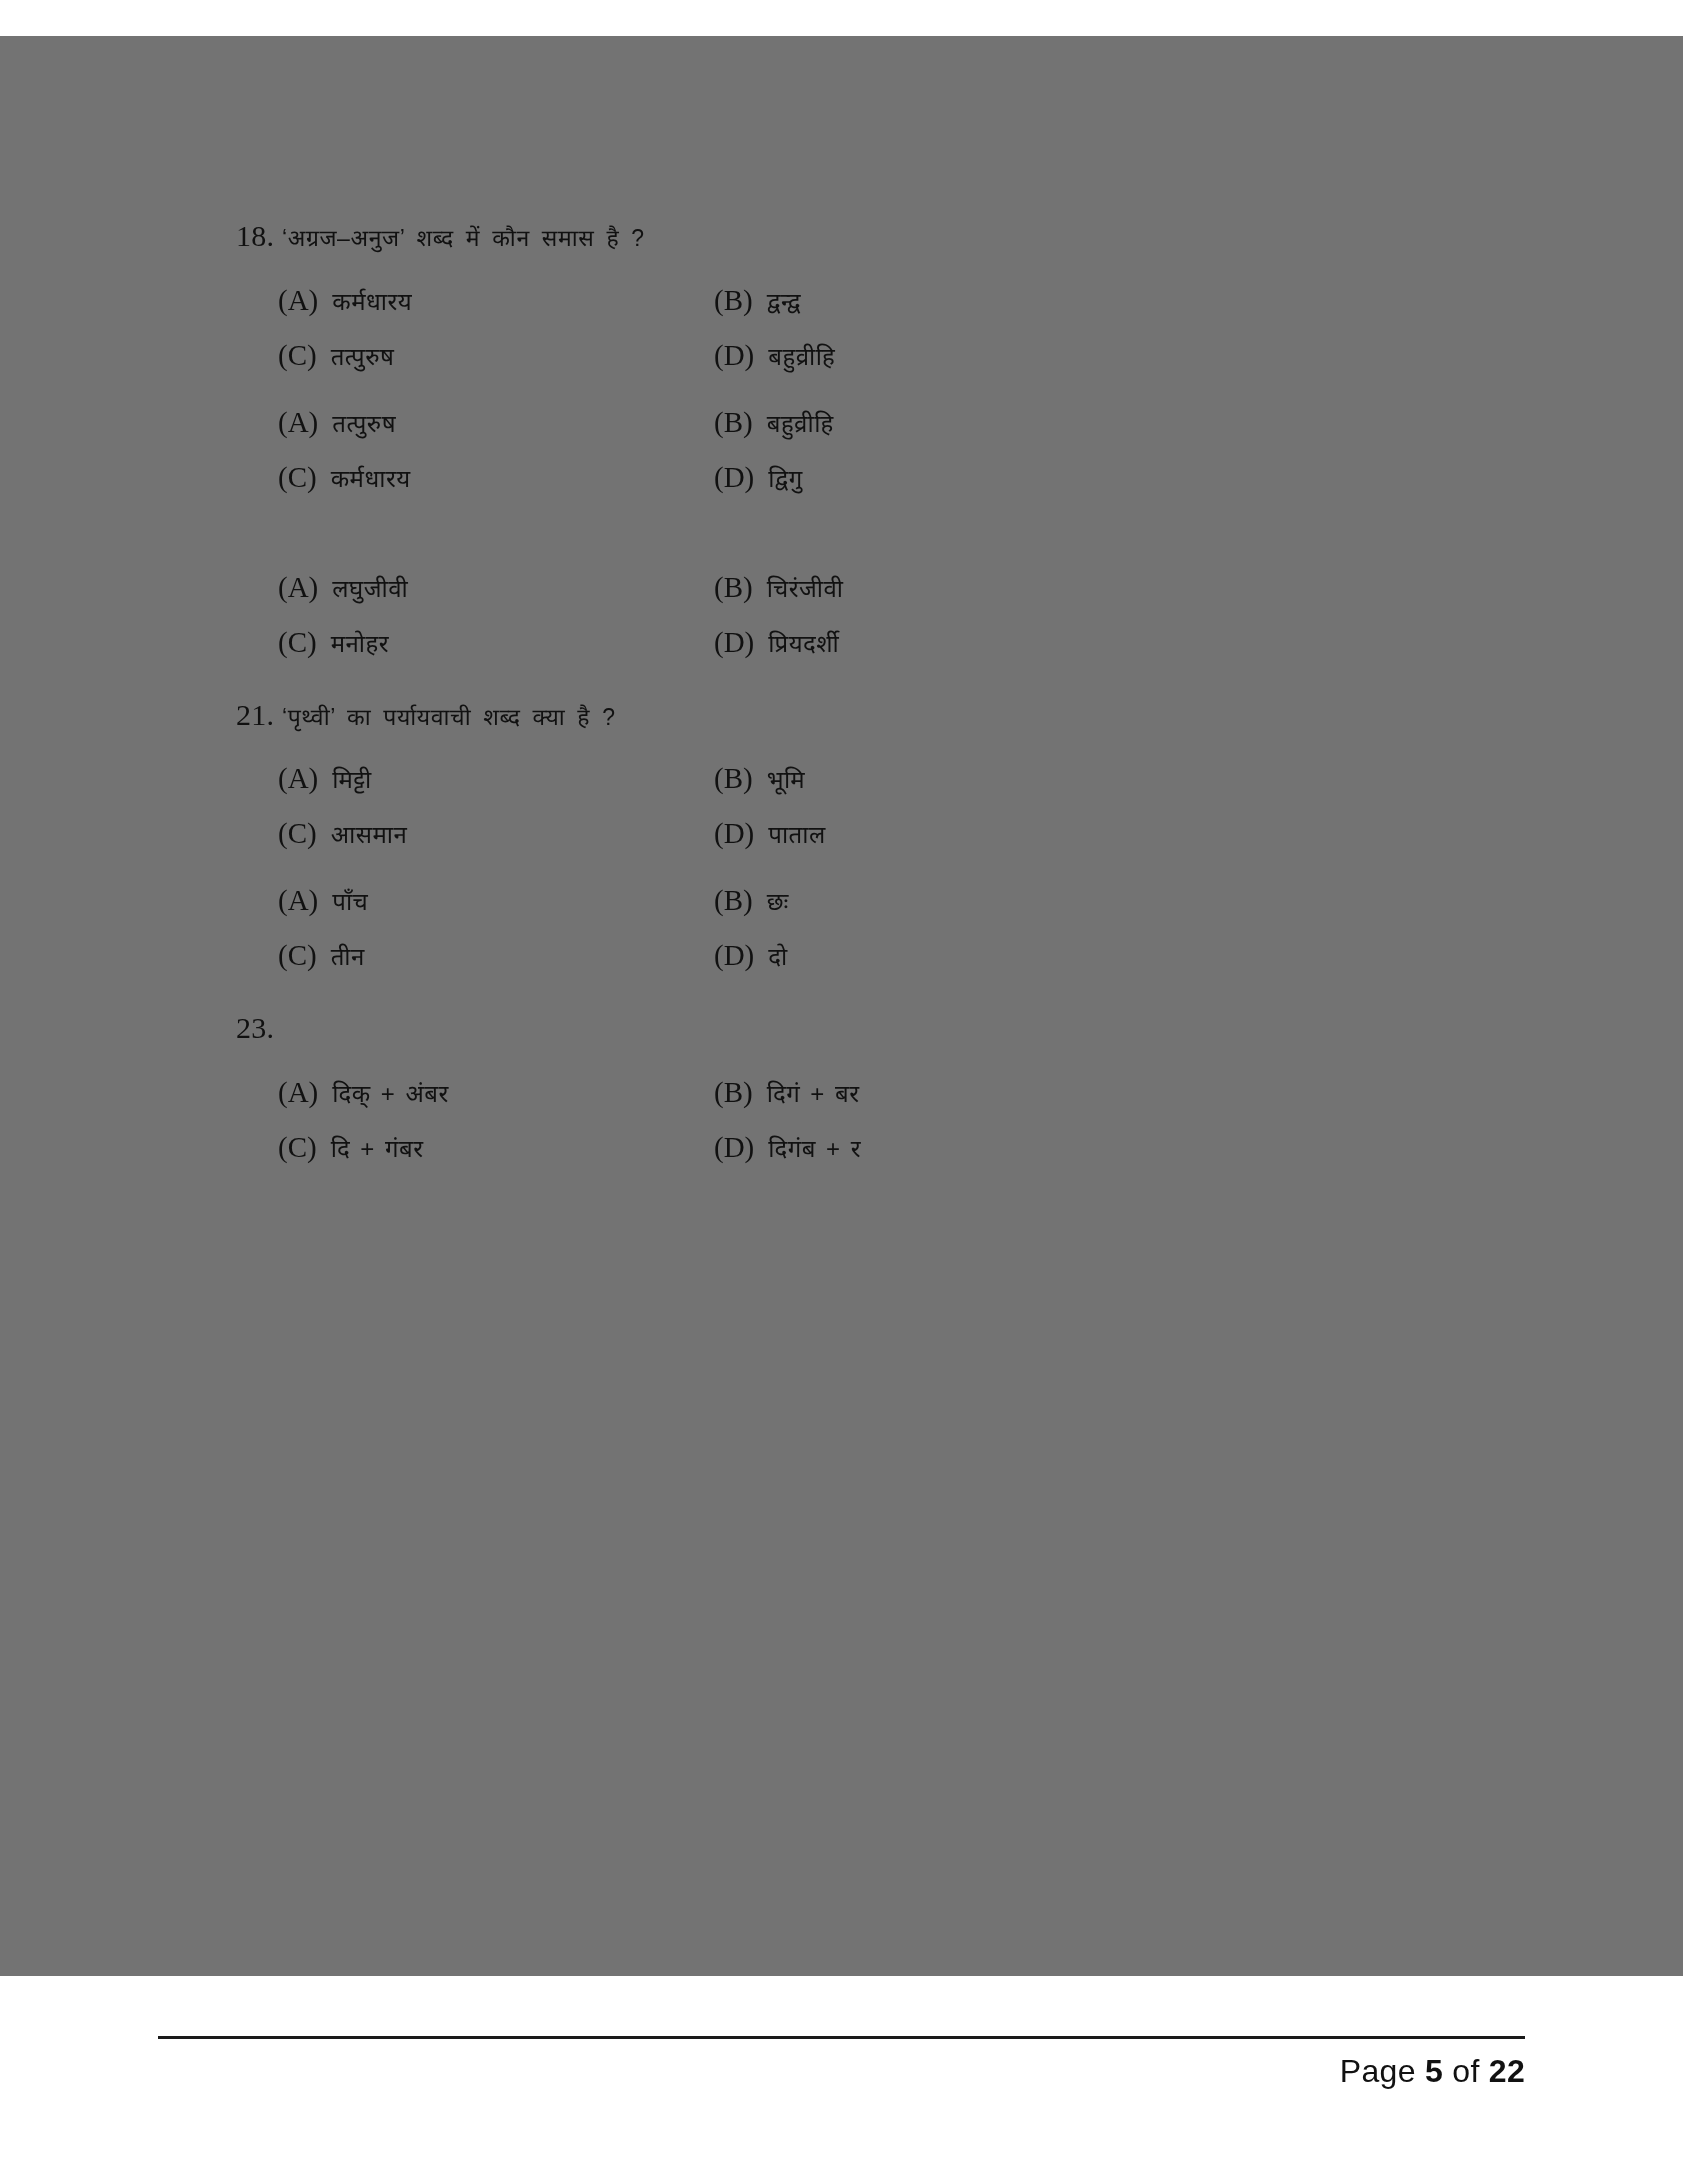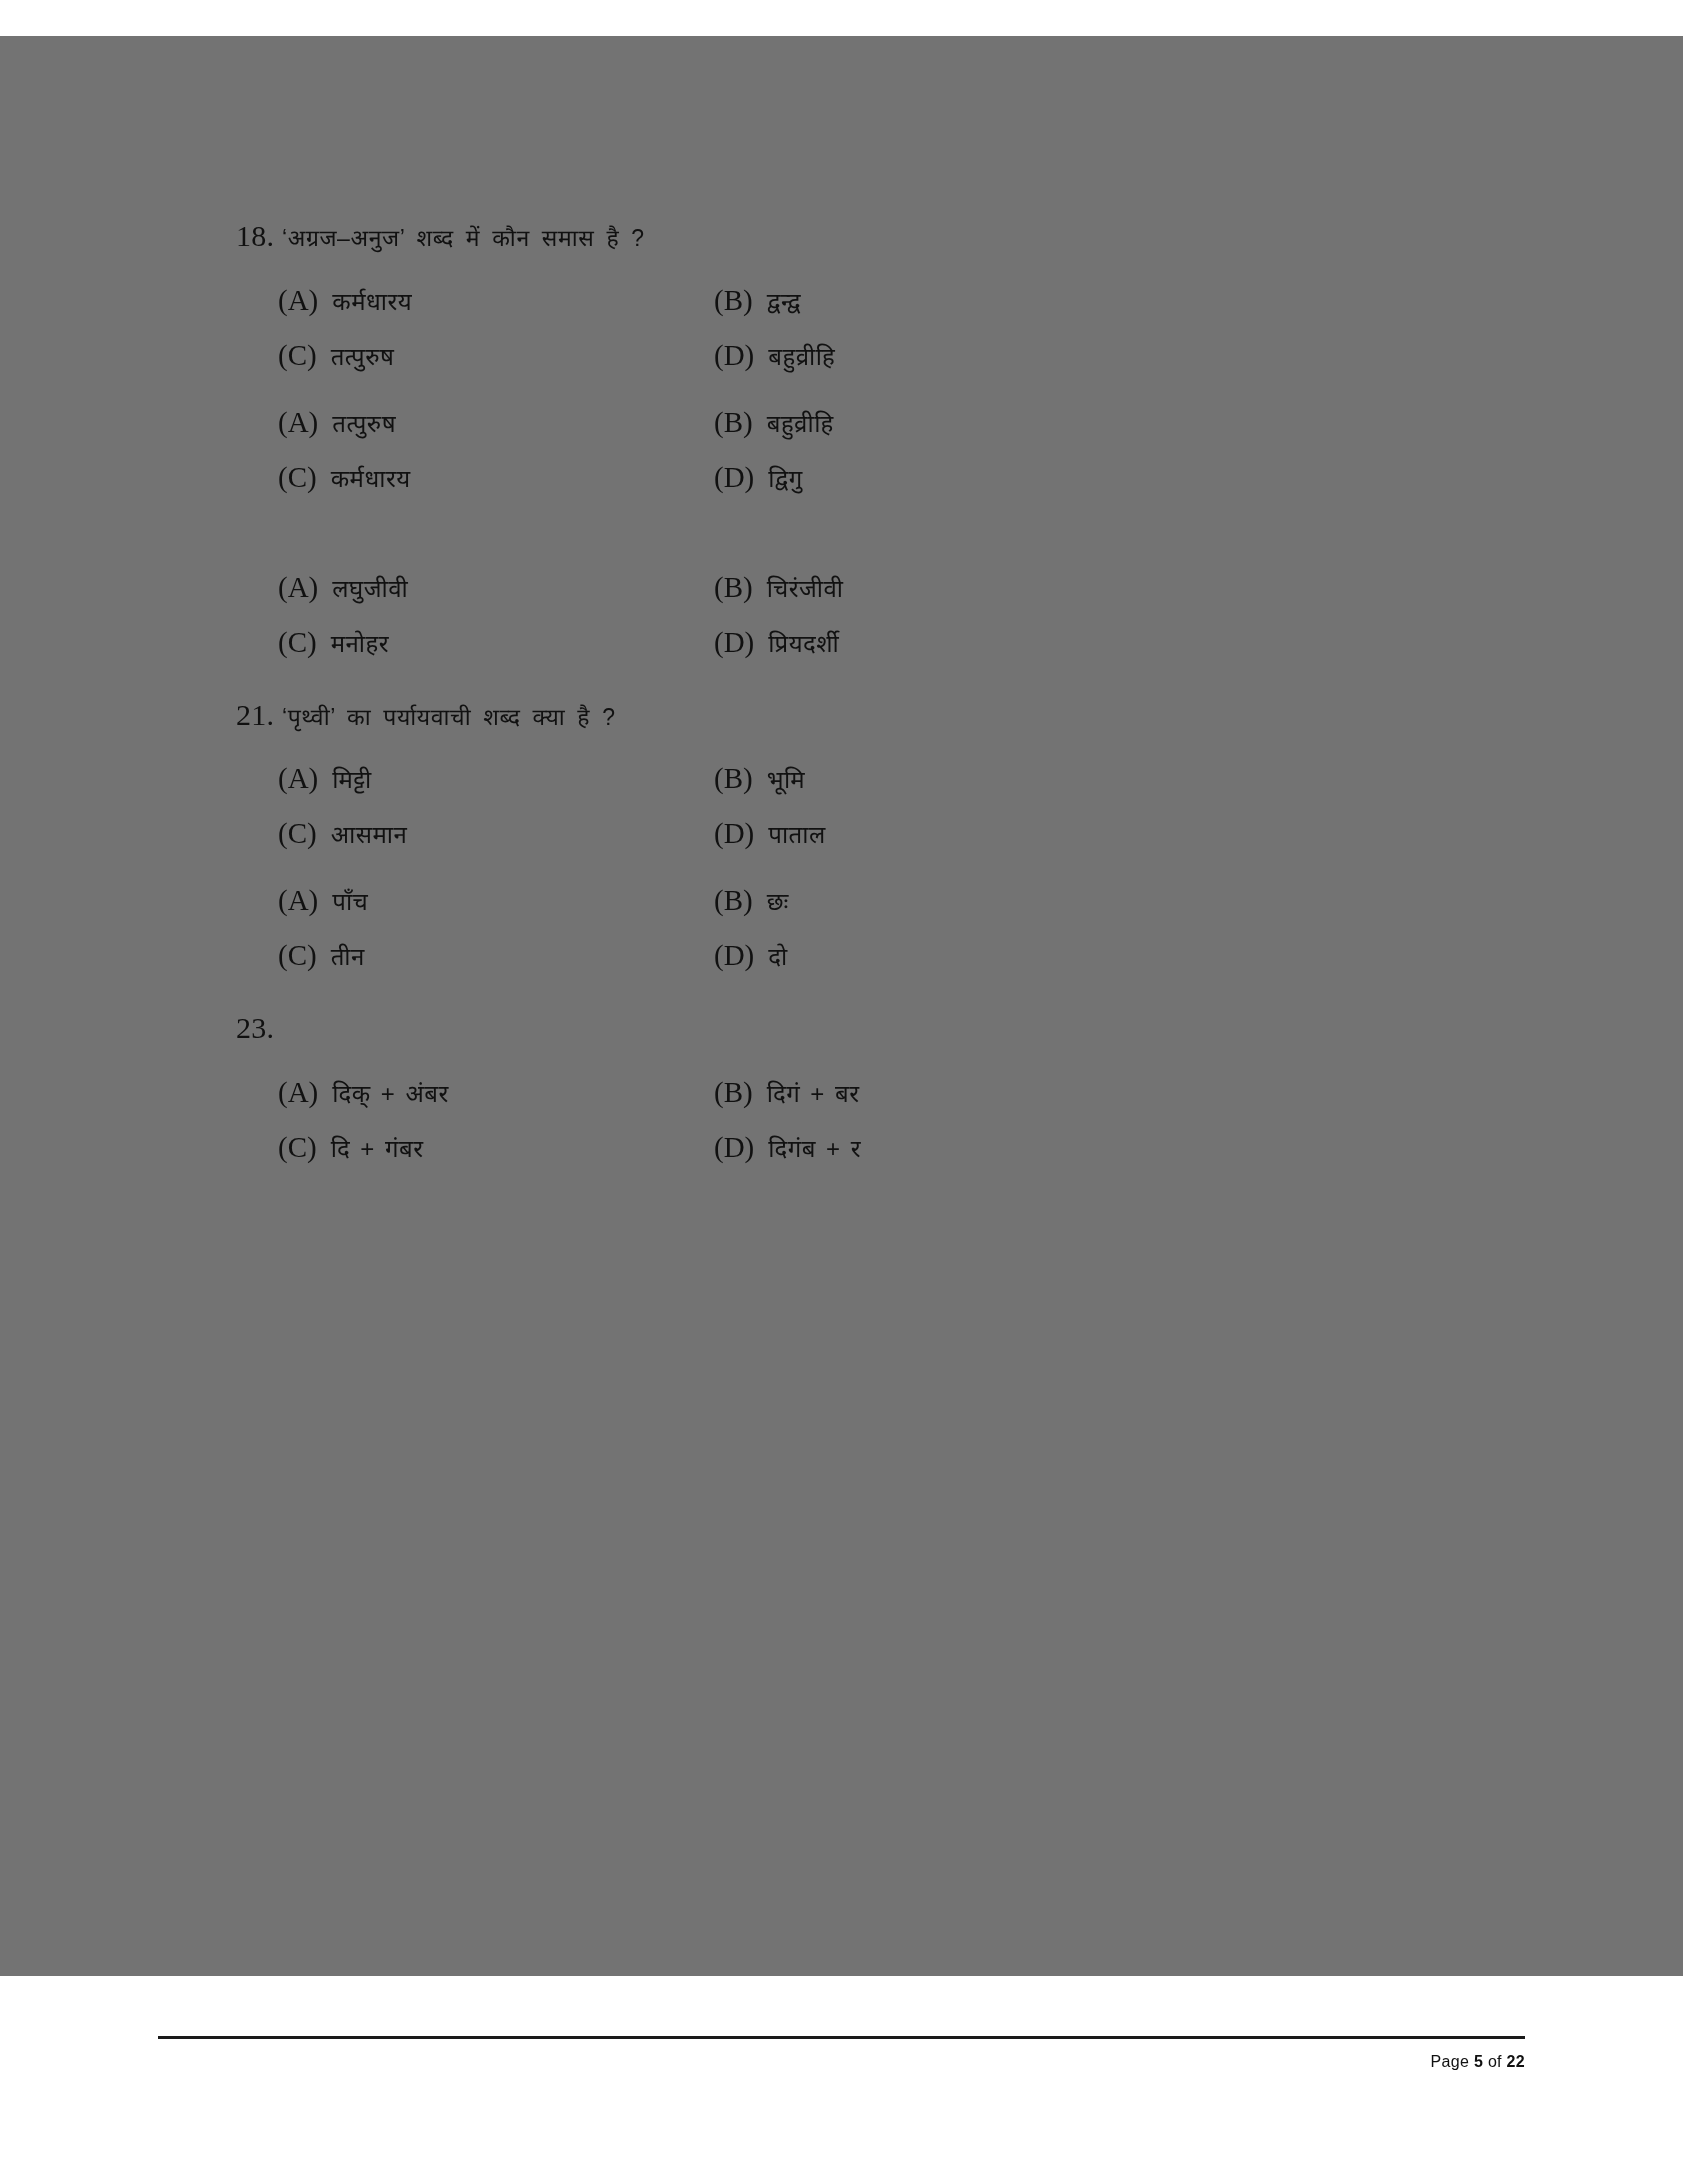--- a/index.html
+++ b/index.html
@@ -95,21 +95,21 @@
     right: 158px;
     top: 2000px;
   }
   .footer-rule {
     border-top: 3px solid #1a1a1a;
     width: 100%;
   }
   .footer-text {
     text-align: right;
     font-family: "Liberation Sans", "DejaVu Sans", sans-serif;
-    font-size: 16px;
+    font-size: 32px;
     color: #111111;
     margin-top: 14px;
     letter-spacing: 0.3px;
   }
   .footer-text b {
     font-weight: 700;
   }
 </style>
 </head>
 <body>

